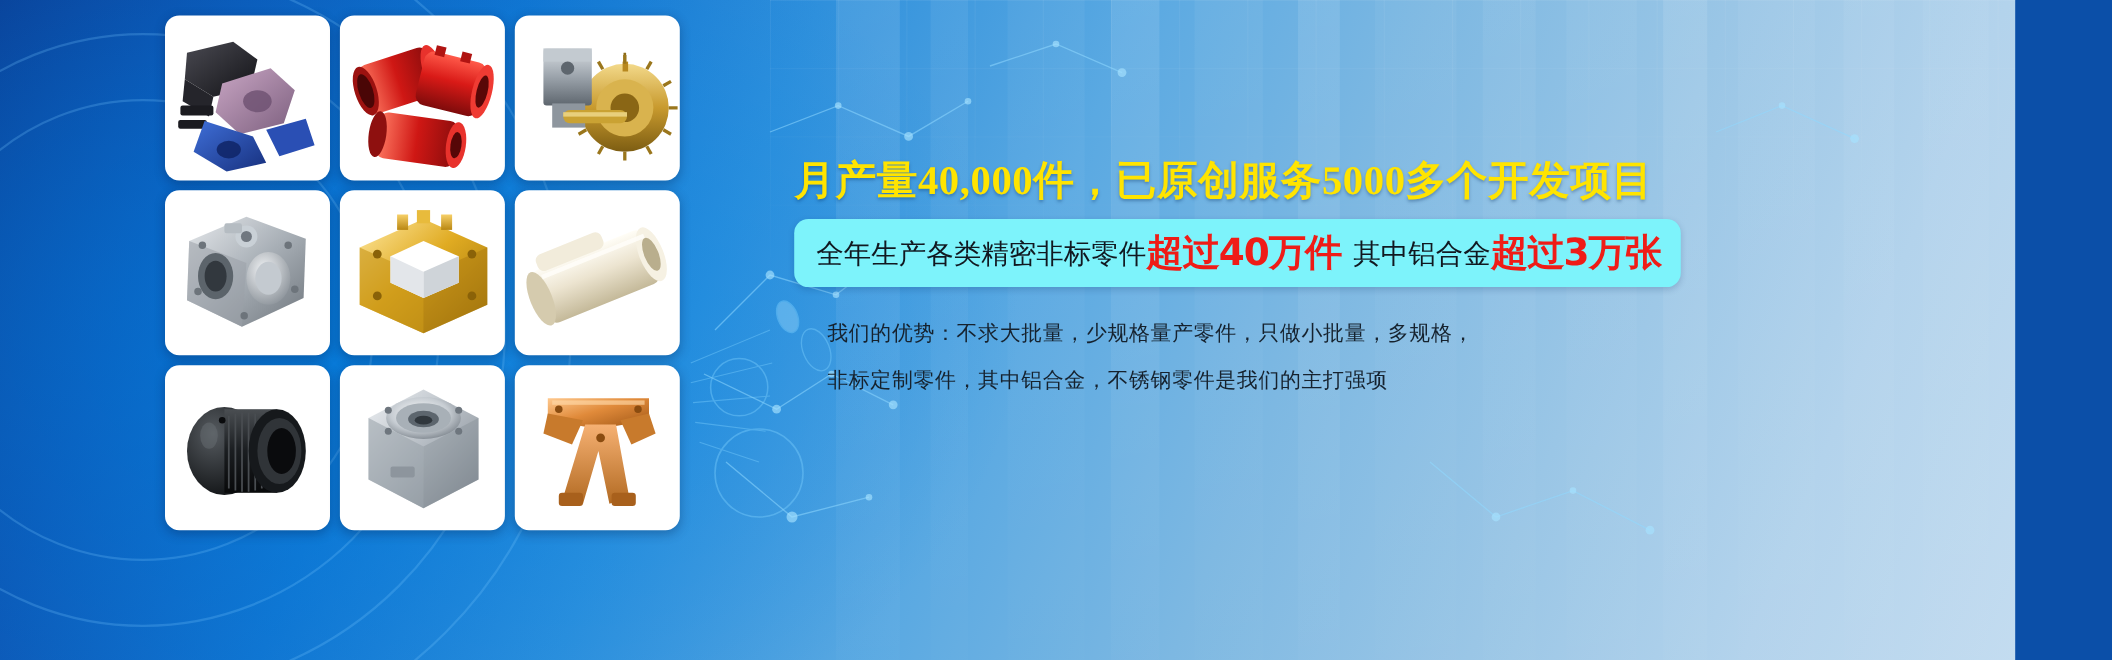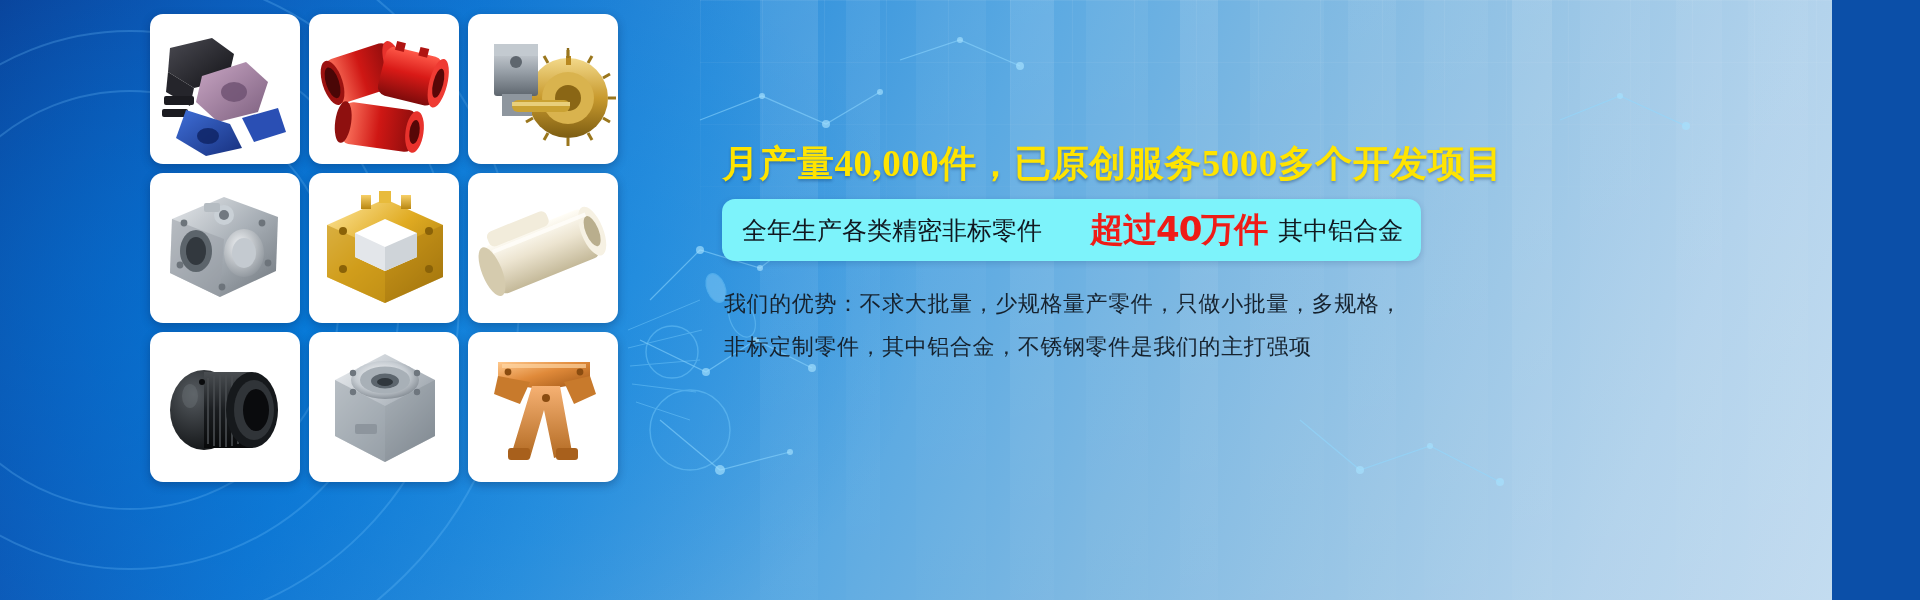--- a/index.html
+++ b/index.html
@@ -82,27 +82,27 @@
   #stat-banner {
     position:absolute; left:722px; top:199px;
     height:62px; padding:0 18px 0 20px;
     background:#7df3fb; border-radius:13px;
     display:flex; align-items:center; white-space:nowrap;
     box-shadow:0 2px 6px rgba(0,40,90,.18);
   }
   #stat-banner .blk { color:#111820; font-size:25px; font-weight:400; }
   #stat-banner .red {
     color:#ef1c17; font-size:34px; font-weight:900;
-    letter-spacing:-1px; font-family:"DejaVu Sans","Liberation Sans",sans-serif;margin-left:48px;
+    letter-spacing:-1px; font-family:"DejaVu Sans","Liberation Sans",sans-serif;
   }
   #stat-banner .sp { display:inline-block; width:11px; }
 
   #advantage {
-    position:absolute; left:724px; top:282px; width:1110px;
-    color:#16222e; font-size:22px; line-height:43px; letter-spacing:.6px;
+    position:absolute; left:752px; top:282px; width:1110px;
+    color:#16222e; font-size:19px; line-height:43px; letter-spacing:.6px;
   }
   #advantage .ln { display:block; white-space:nowrap; }
 </style>
 </head>
 <body>
 
 <div id="banner">
 
   <div class="cols">
     <i style="left:760px;width:58px;"></i>
@@ -461,20 +461,21 @@
 
   </div>
 
   <div id="headline">月产量40,000件，已原创服务5000多个开发项目</div>
 
   <div id="stat-banner">
     <span class="blk">全年生产各类精密非标零件</span>
     <span class="red">超过40万件</span>
     <span class="sp"></span>
     <span class="blk">其中铝合金</span>
+    <span class="red">超过3万张</span>
   </div>
 
   <div id="advantage">
     <span class="ln">我们的优势：不求大批量，少规格量产零件，只做小批量，多规格，</span>
     <span class="ln">非标定制零件，其中铝合金，不锈钢零件是我们的主打强项</span>
   </div>
 
 </div>
 
 </body></html>

